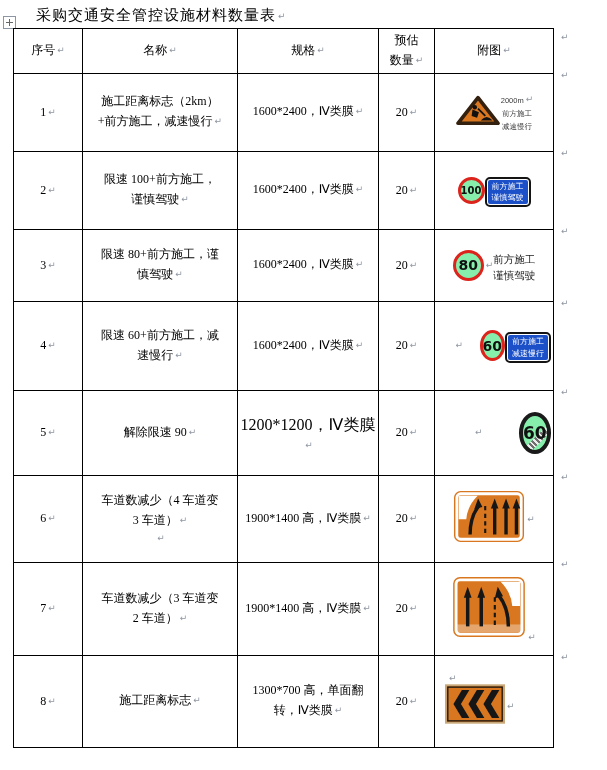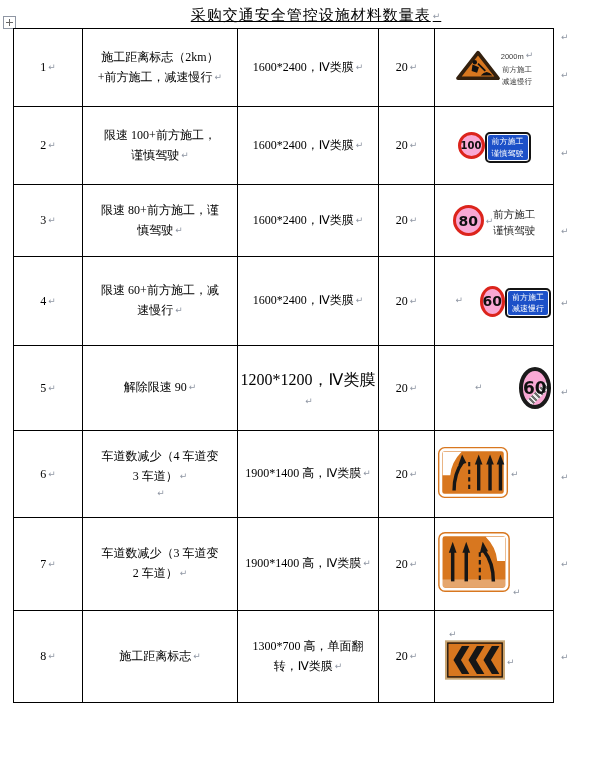--- a/index.html
+++ b/index.html
@@ -1,44 +1,44 @@
 <!DOCTYPE html>
 <html><head>
 <meta charset="utf-8">
 <style>
   html,body{margin:0;padding:0;background:#fff;}
   .page{position:relative;width:607px;height:770px;background:#ffffff;overflow:hidden;
         font-family:"Liberation Serif",serif;color:#000;}
-  .doc-title{position:absolute;top:6px;left:36px;width:560px;text-align:center;
-             font-size:15px;letter-spacing:1px;white-space:nowrap;text-decoration:underline;}
+  .doc-title{position:absolute;top:6px;left:36px;width:560px;text-align:left;
+             font-size:15px;letter-spacing:1px;white-space:nowrap;}
   .pm{color:#8f96a3;font-size:9px;font-family:"DejaVu Sans",sans-serif;margin-left:2px;vertical-align:1px;}
   .handle{position:absolute;left:3px;top:16px;width:11px;height:11px;border:1px solid #8f96a3;background:#fff;}
   .handle .hbv{position:absolute;left:5px;top:2px;width:1px;height:7px;background:#666;}
   .handle .hbh{position:absolute;left:2px;top:5px;width:7px;height:1px;background:#666;}
   table.main{position:absolute;left:13px;top:28px;border-collapse:collapse;table-layout:fixed;width:540px;}
   td{border:1px solid #000;text-align:center;vertical-align:middle;font-size:12px;padding:2px;overflow:hidden;}
   .pre{white-space:pre-line;line-height:1.65;}
   .spec-sm{font-size:16px;}
   .row-pm{position:absolute;left:559px;}
   
   .figwrap{display:flex;flex-direction:row;align-items:center;justify-content:center;}
-  .circle{border-radius:50%;background:#f9a8d4;color:#101010;font-weight:bold;display:flex;align-items:center;
+  .circle{border-radius:50%;background:#86efac;color:#101010;font-weight:bold;display:flex;align-items:center;
           justify-content:center;font-family:"DejaVu Sans",sans-serif;box-sizing:border-box;}
   .c-red{border:3px solid #DC241C;}
   .c100{width:27px;height:27px;font-size:10px;}
   .c80,.c60{width:31px;height:31px;font-size:14px;}
   .c-end{width:42px;height:42px;border:4px solid #1a1a1a;font-size:17px;position:relative;overflow:hidden;}
   .slash{position:absolute;left:-6px;top:50%;width:56px;height:7px;margin-top:-4px;transform:rotate(-45deg);
          background:repeating-linear-gradient(90deg,#6f6f6f 0 2px,#ececec 2px 4px);}
   .plate{display:inline-block;border:2px solid #141414;border-radius:5px;background:#fff;padding:1px;margin-top:4px;}
   .plate-in{background:#1C50C8;color:#fff;font-size:8px;line-height:1.4;padding:1px 4px;border-radius:2px;
             font-family:"Liberation Sans",sans-serif;white-space:nowrap;}
   .fig1-caption{font-size:7.5px;line-height:1.7;color:#3a3a3a;font-family:"Liberation Sans",sans-serif;margin-top:2px;}
   .sign-caption{font-size:10.5px;line-height:1.5;color:#1a1a1a;margin-top:5px;}
-  .inline-pm{display:flex;align-items:center;justify-content:flex-start;}
+  .inline-pm{display:flex;align-items:center;justify-content:center;}
   .pm-top{width:100%;text-align:center;line-height:8px;margin-bottom:2px;}
   .pm-top-left{width:100%;text-align:left;padding-left:10px;line-height:8px;margin-bottom:2px;box-sizing:border-box;}
   .fig-left{display:flex;flex-direction:column;align-items:flex-start;padding-left:8px;}
 </style>
 </head>
 <body>
 
 <div class="page">
 
   <div class="handle">
@@ -51,20 +51,28 @@
   <table class="main">
     <colgroup>
       <col style="width:69px">
         <col style="width:155px">
         <col style="width:141px">
         <col style="width:56px">
         <col style="width:119px">
     </colgroup>
 
     <tbody>
+        <tr style="height:38px">
+      <td><span>序号</span><span class="pm">↵</span></td>
+      <td><span>名称</span><span class="pm">↵</span></td>
+      <td><span>规格</span><span class="pm">↵</span></td>
+      <td><span class="pre">预估
+数量</span><span class="pm">↵</span></td>
+      <td><span>附图</span><span class="pm">↵</span></td>
+    </tr>
 
     <tr style="height:78px">
       <td><span>1</span><span class="pm">↵</span></td>
       <td><span class="pre">施工距离标志（2km）
 +前方施工，减速慢行</span><span class="pm">↵</span></td>
       <td><span class="pre">1600*2400，Ⅳ类膜</span><span class="pm">↵</span></td>
       <td><span>20</span><span class="pm">↵</span></td>
       <td>
         <div class="figwrap">
           <span>

